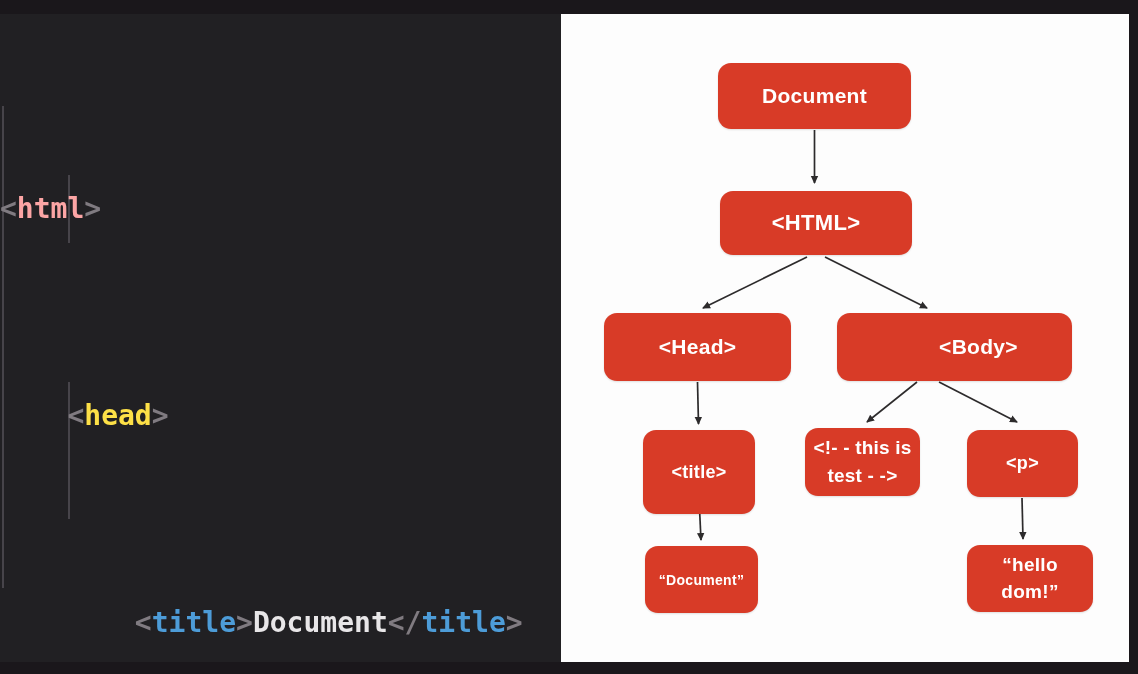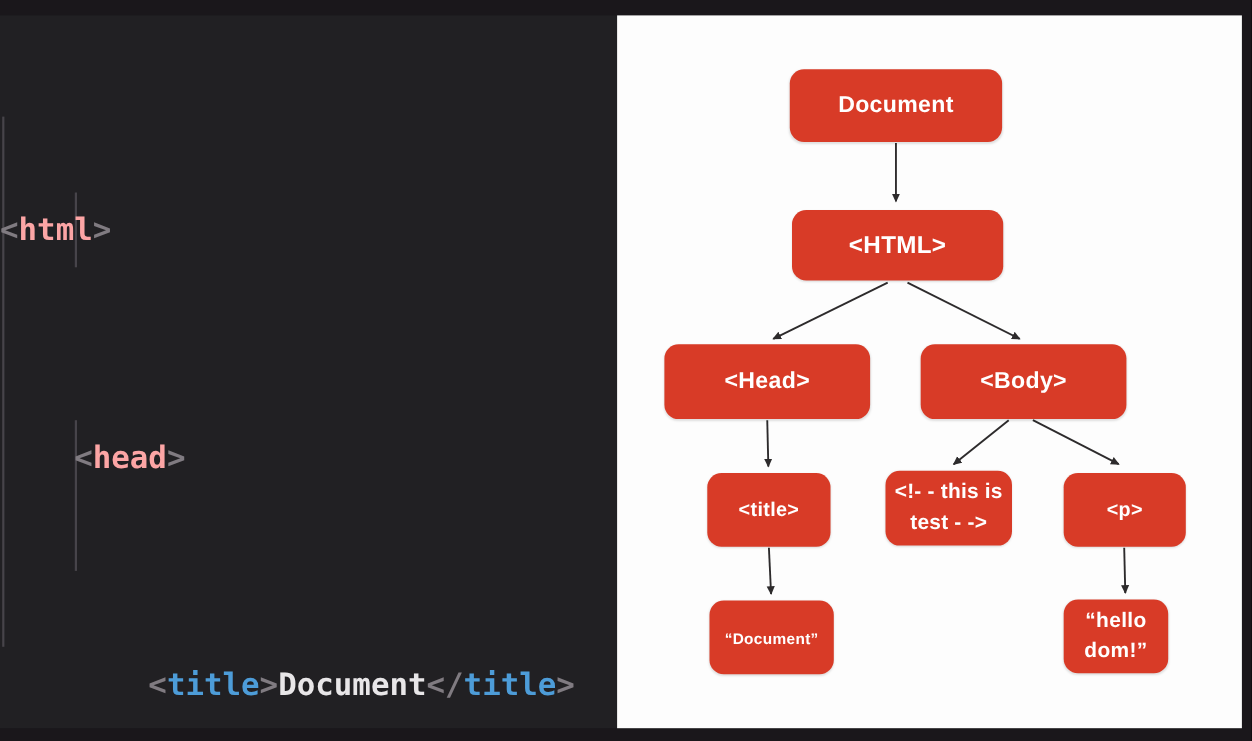--- a/index.html
+++ b/index.html
@@ -12,41 +12,41 @@
   .ig-0{left:2px;top:92px;height:482px;}
   .ig-1{left:68px;top:161px;height:68px;}
   .ig-2{left:68px;top:368px;height:137px;}
   
   .panel{position:absolute;left:561px;top:14px;width:568px;height:648px;background:var(--panel-bg,#fdfdfd);}
   .node{position:absolute;display:flex;align-items:center;justify-content:center;text-align:center;background:var(--node,#d83b27);color:var(--node-text,#fff);border-radius:13px;font-weight:700;letter-spacing:.3px;box-shadow:0 1px 2px rgba(0,0,0,.12);}
   .node .ml span{display:block;}
   .n-document{left:157px;top:49px;width:193px;height:66px;font-size:21px;}
   .n-html{left:159px;top:177px;width:192px;height:64px;font-size:22px;}
   .n-head{left:43px;top:299px;width:187px;height:68px;font-size:21px;}
-  .n-body{left:276px;top:299px;width:187px;height:68px;font-size:21px;}
-  .n-title{left:82px;top:416px;width:112px;height:67px;font-size:18px;}
+  .n-body{left:276px;top:299px;width:187px;height:68px;font-size:21px;padding-left:48px;}
+  .n-title{left:82px;top:416px;width:112px;height:84px;font-size:18px;}
   .n-comment{left:244px;top:414px;width:115px;height:68px;font-size:19px;line-height:1.45;letter-spacing:.2px;}
   .n-p{left:406px;top:416px;width:111px;height:67px;font-size:18px;}
   .n-qdoc{left:84px;top:532px;width:113px;height:67px;font-size:14px;}
-  .n-qhello{left:406px;top:531px;width:95px;height:67px;font-size:19px;line-height:1.4;justify-content:center;}
+  .n-qhello{left:406px;top:531px;width:126px;height:67px;font-size:19px;line-height:1.4;justify-content:center;}
   .arrows{position:absolute;left:0;top:0;width:568px;height:648px;color:var(--arrow,#2d2b2c);pointer-events:none;}
   .arrows line{stroke:currentColor;stroke-width:1.7;}
 </style>
 </head>
 <body>
 
 <div class="app">
 
   <div class="editor">
     <div class="indent-guide ig-0"></div>
     <div class="indent-guide ig-1"></div>
     <div class="indent-guide ig-2"></div>
     <div class="code">
       <div class="code-line"><span style="color: rgb(128, 123, 129);">&lt;</span><span style="color: #fca5a5;">html</span><span style="color: rgb(128, 123, 129);">&gt;</span></div>
-      <div class="code-line"><span style="color: rgb(128, 123, 129);">    &lt;</span><span style="color: #fca5a5;">head</span><span style="color: rgb(128, 123, 129);">&gt;</span></div>
+      <div class="code-line"><span style="color: rgb(128, 123, 129);">    &lt;</span><span style="color: #fde047;">head</span><span style="color: rgb(128, 123, 129);">&gt;</span></div>
       <div class="code-line"><span style="color: rgb(128, 123, 129);">        &lt;</span><span style="color: rgb(77, 156, 216);">title</span><span style="color: rgb(128, 123, 129);">&gt;</span><span style="color: rgb(232, 230, 232);">Document</span><span style="color: rgb(128, 123, 129);">&lt;/</span><span style="color: rgb(77, 156, 216);">title</span><span style="color: rgb(128, 123, 129);">&gt;</span></div>
       
       
       
       
       
       
     </div>
   </div>
 

